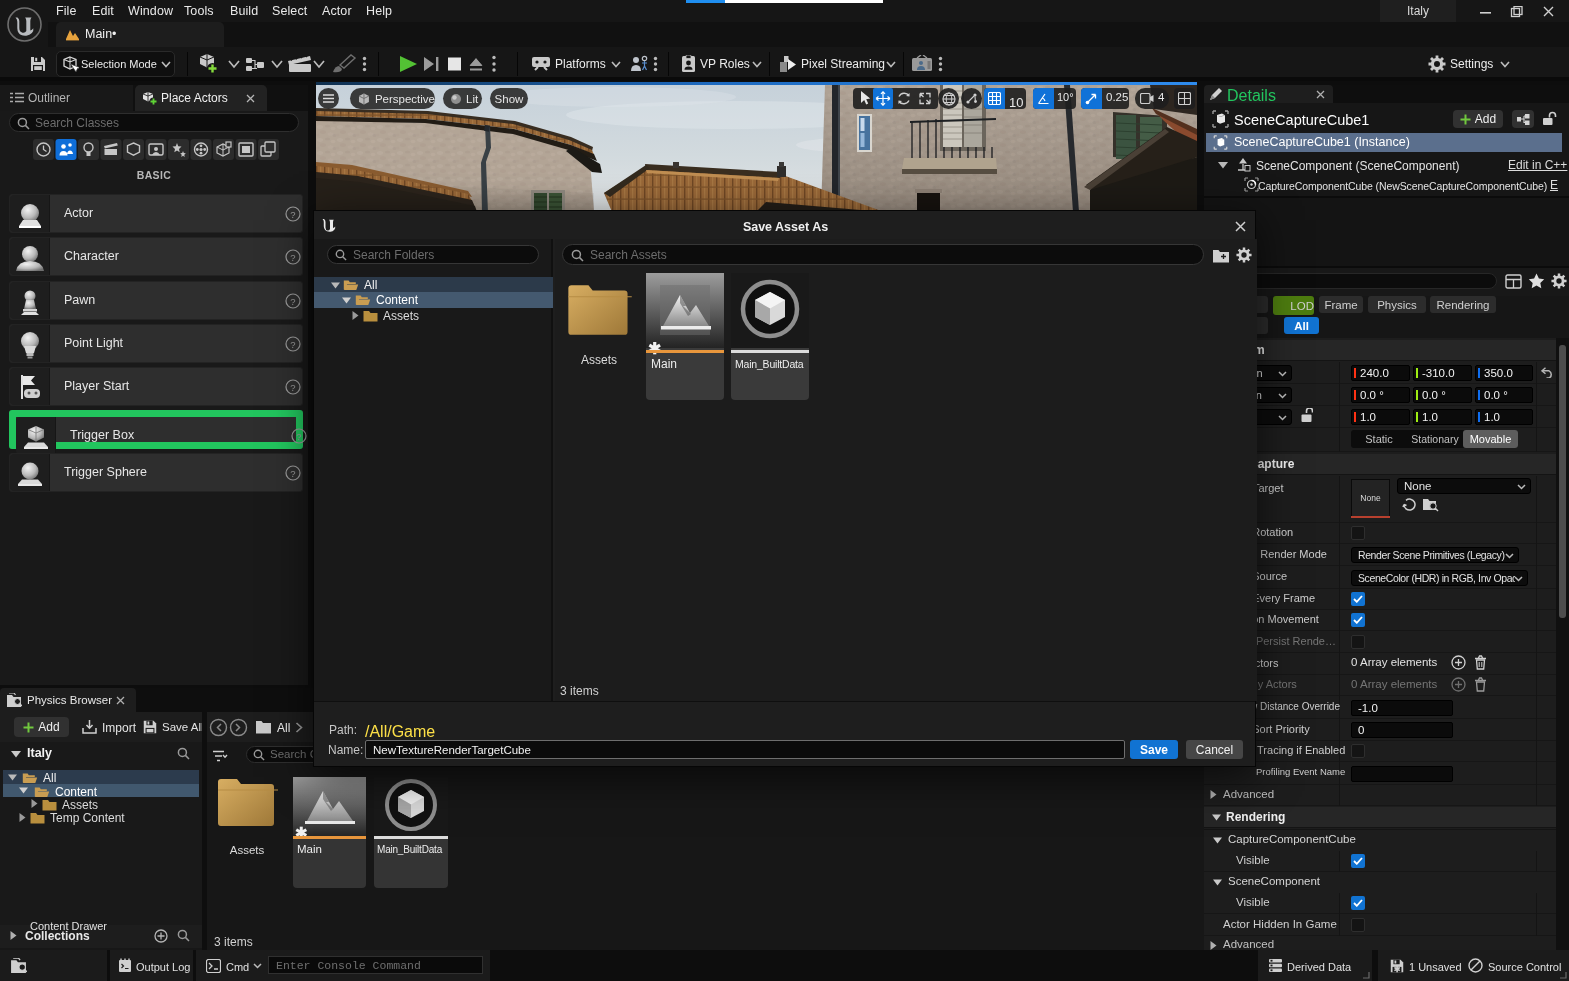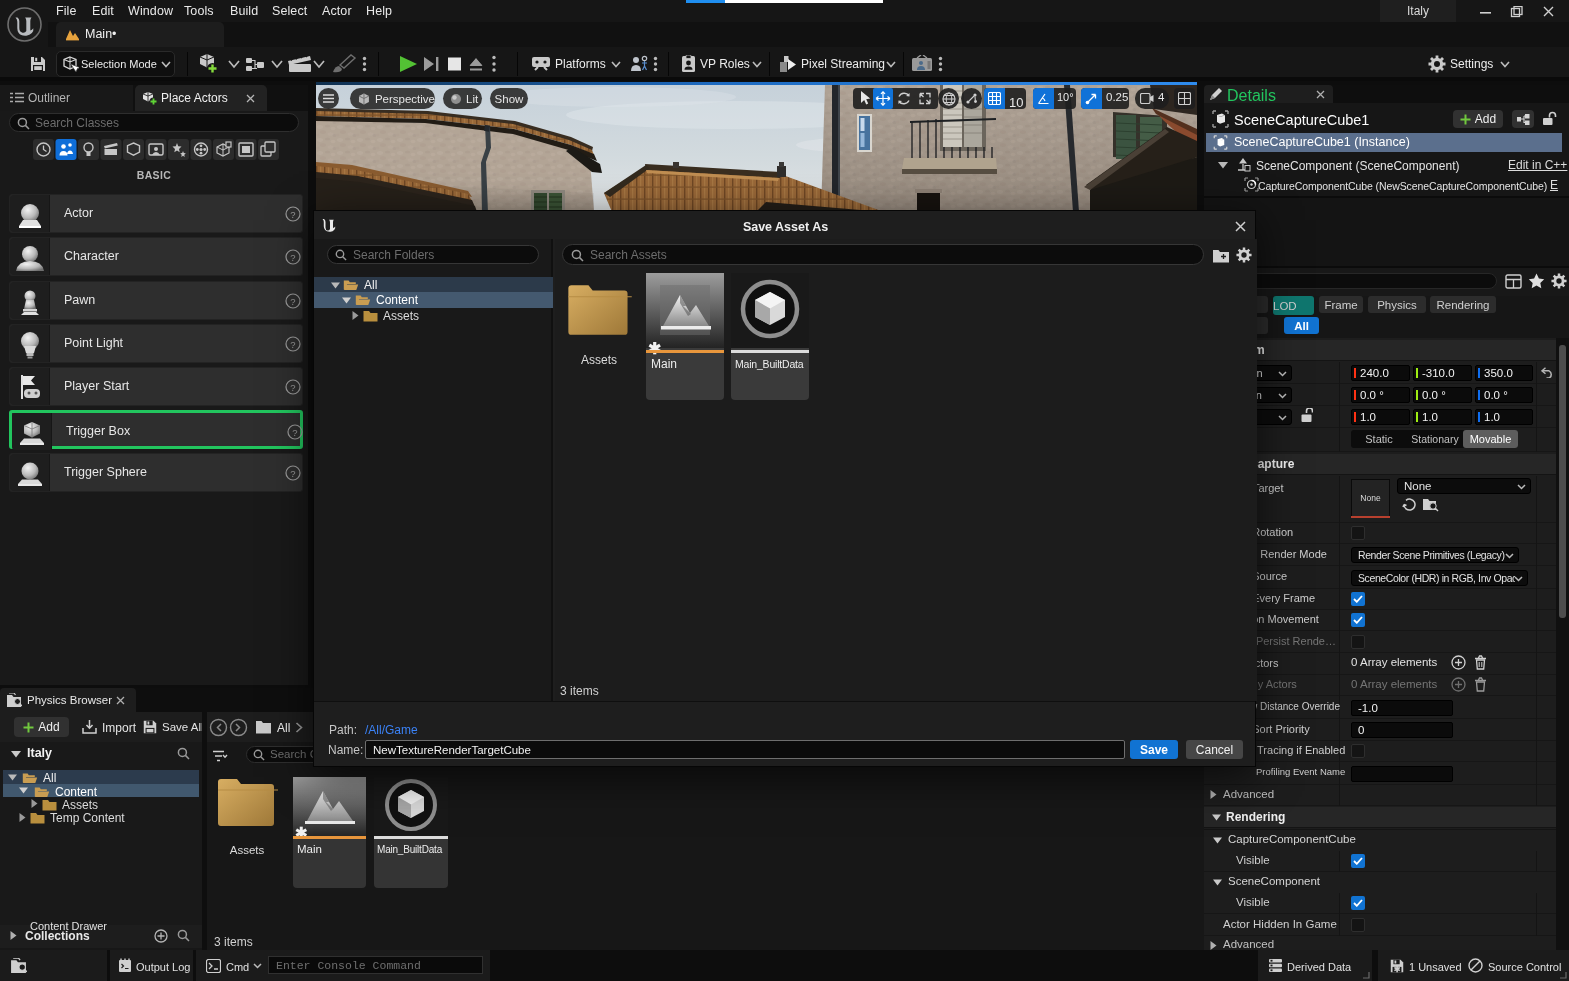--- a/index.html
+++ b/index.html
@@ -338,21 +338,21 @@
             <circle cx="19" cy="22" r="1.5" fill="#555"></circle>
             <circle cx="26" cy="22" r="1.5" fill="#555"></circle>
           </svg>
   </div>
   <div class="abs" style="left:54px;top:11px;color:#e6e6e6;font-size:12.5px">Player Start</div>
   <svg class="abs" style="left:275px;top:11px" width="16" height="16" viewBox="0 0 16 16">
           <circle cx="8" cy="8" r="7" fill="none" stroke="#9a9a9a" stroke-width="1.2"></circle>
           <text x="8" y="11.5" text-anchor="middle" font-size="9.5" fill="#9a9a9a" font-family="Liberation Sans">?</text>
         </svg>
 </div>
-<div class="abs" style="left:9px;top:325px;width:294px;height:39px;background:#2e2e2e;border:3px solid #22c55e;border-radius:3px">
+<div class="abs" style="left:9px;top:325px;width:294px;height:39px;background:#2e2e2e;border:7px solid #22c55e;border-radius:3px">
   <div class="abs" style="left:0;top:0;width:40px;height:37px;background:#1e1e1e;border-right:1px solid #161616;border-radius:3px 0 0 3px">
     <svg class="abs" style="left:0;top:3px" width="40" height="32" viewBox="0 0 40 32">
             <path d="M20 6 l8 3.5 v8 l-8 4 -8-4 v-8 z" fill="url(#gsph)"></path>
             <path d="M20 6 v15.5 M12 9.5 l8 3.5 8-3.5" stroke="#777" stroke-width=".8" fill="none"></path>
             <path d="M8 27 l4-4.5 h16 l4 4.5 z" fill="#d9d9d9"></path>
             <rect x="8" y="27" width="24" height="2" fill="#e8e8e8"></rect>
           </svg>
   </div>
   <div class="abs" style="left:54px;top:11px;color:#e6e6e6;font-size:12.5px">Trigger Box</div>
   <svg class="abs" style="left:275px;top:11px" width="16" height="16" viewBox="0 0 16 16">
@@ -682,21 +682,21 @@
 <svg class="abs" style="left:324px;top:188px" width="17" height="16" viewBox="0 0 17 16">
         <path d="M8.5 0.5 l2.4 5 5.3 .7 -3.9 3.7 1 5.3 -4.8-2.6 -4.8 2.6 1-5.3 -3.9-3.7 5.3-.7 z" fill="#e0e0e0"></path>
       </svg>
 <svg class="abs" style="left:347px;top:188px" width="16" height="16" viewBox="0 0 18 18">
         <path d="M17.5 7.6 L17.5 10.4 L15.0 10.4 L14.3 12.3 L16.0 14.0 L14.0 16.0 L12.3 14.3 L10.4 15.0 L10.4 17.5 L7.6 17.5 L7.6 15.0 L5.7 14.3 L4.0 16.0 L2.0 14.0 L3.7 12.3 L3.0 10.4 L0.5 10.4 L0.5 7.6 L3.0 7.6 L3.7 5.7 L2.0 4.0 L4.0 2.0 L5.7 3.7 L7.6 3.0 L7.6 0.5 L10.4 0.5 L10.4 3.0 L12.3 3.7 L14.0 2.0 L16.0 4.0 L14.3 5.7 L15.0 7.6 Z" fill="#d0d0d0"></path>
         <circle cx="9" cy="9" r="3" fill="#181818"></circle>
       </svg>
 <div class="abs flex" style="left:26px;top:211px;width:38px;height:17px;background:#2c2c2c;border-radius:3px;justify-content:center">
         <span style="font-size:11.5px;color:#cfcfcf;"></span>
       </div>
-<div class="abs flex" style="left:69px;top:211px;width:41px;height:19px;background:#0f766e;border-radius:3px;justify-content:flex-start">
+<div class="abs flex" style="left:69px;top:211px;width:41px;height:19px;background:#4d7c0f;border-radius:3px;justify-content:flex-end">
         <span style="font-size:11.5px;color:#cfcfcf;">LOD</span>
       </div>
 <div class="abs flex" style="left:115px;top:211px;width:44px;height:17px;background:#2c2c2c;border-radius:3px;justify-content:center">
         <span style="font-size:11.5px;color:#cfcfcf;">Frame</span>
       </div>
 <div class="abs flex" style="left:164px;top:211px;width:58px;height:17px;background:#2c2c2c;border-radius:3px;justify-content:center">
         <span style="font-size:11.5px;color:#cfcfcf;">Physics</span>
       </div>
 <div class="abs flex" style="left:226px;top:211px;width:66px;height:17px;background:#2c2c2c;border-radius:3px;justify-content:center">
         <span style="font-size:11.5px;color:#cfcfcf;">Rendering</span>
@@ -1255,21 +1255,21 @@
         <circle cx="39" cy="36" r="27" fill="#0f0f0f" stroke="#8e8e8e" stroke-width="4.5"></circle>
         <path d="M39 19 L54 27 v17 L39 52 L24 44 V27 Z" fill="#d9d9d9"></path>
         <path d="M39 19 L54 27 L39 35.5 L24 27 Z" fill="#f4f4f4"></path>
         <path d="M39 35.5 V52 L24 44 V27 Z" fill="#a8a8a8"></path>
       </svg>
 <div class="abs" style="left:417px;top:139px;width:78px;height:3px;background:#dcdcdc"></div>
 <div class="abs" style="left:421px;top:147px;font-size:10.5px;color:#ececec;letter-spacing:-.2px">Main_BuiltData</div>
 <div class="abs" style="left:246px;top:473px;font-size:12px;color:#d0d0d0">3 items</div>
 <div class="abs" style="left:0;top:490px;width:941px;height:65px;background:#1e1e1e;border-top:1px solid #0f0f0f"></div>
 <div class="abs" style="left:15px;top:512px;font-size:12px;color:#c6c6c6">Path:</div>
-<div class="abs" style="left:51px;top:512px;font-size:12px;color:#3b82f6">/All/Game</div>
+<div class="abs" style="left:51px;top:512px;font-size:16px;color:#fde047">/All/Game</div>
 <div class="abs" style="left:14px;top:532px;font-size:12px;color:#c6c6c6">Name:</div>
 <div class="abs" style="left:51px;top:529px;width:760px;height:19px;background:#0b0b0b;border:1px solid #6e6e6e;border-radius:2px"></div>
 <div class="abs" style="left:59px;top:533px;font-size:11.5px;color:#f2f2f2">NewTextureRenderTargetCube</div>
 <div class="abs flex" style="left:816px;top:529px;width:48px;height:19px;background:#1173d2;border-radius:3px;justify-content:center">
         <span style="font-size:12px;font-weight:bold;color:#fff">Save</span>
       </div>
 <div class="abs flex" style="left:872px;top:529px;width:57px;height:19px;background:#464646;border-radius:3px;justify-content:center">
         <span style="font-size:12px;color:#f0f0f0">Cancel</span>
       </div>
 </div>

